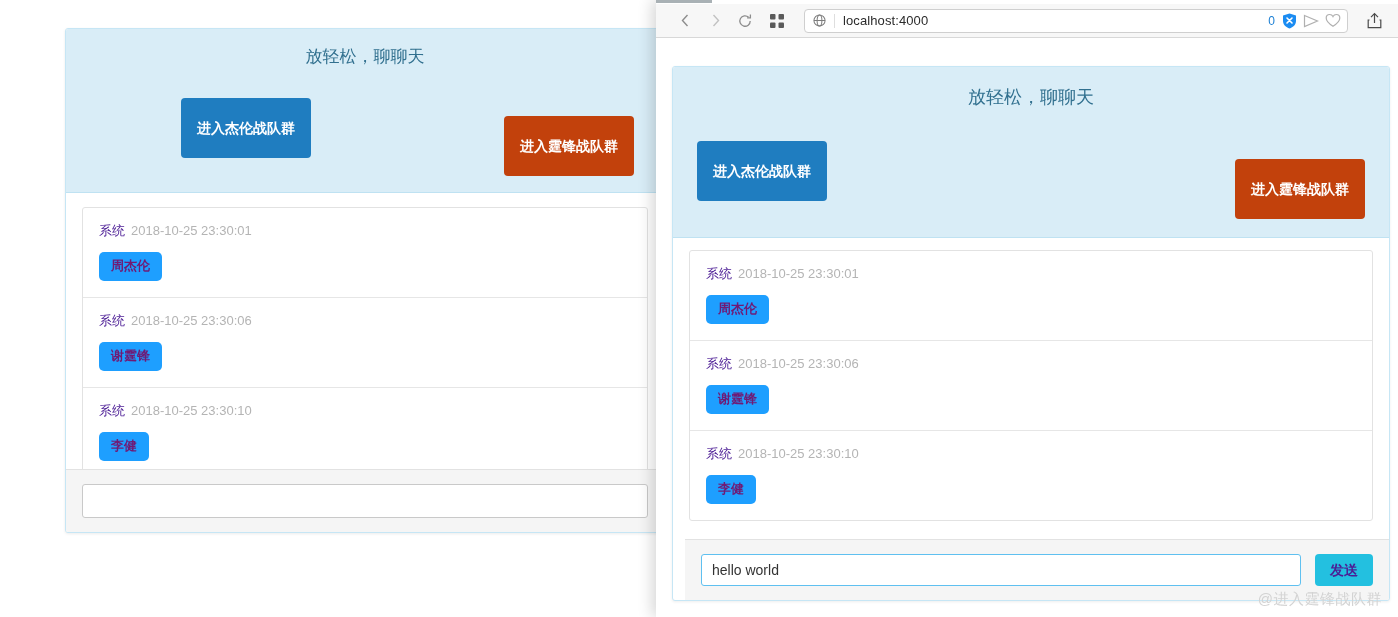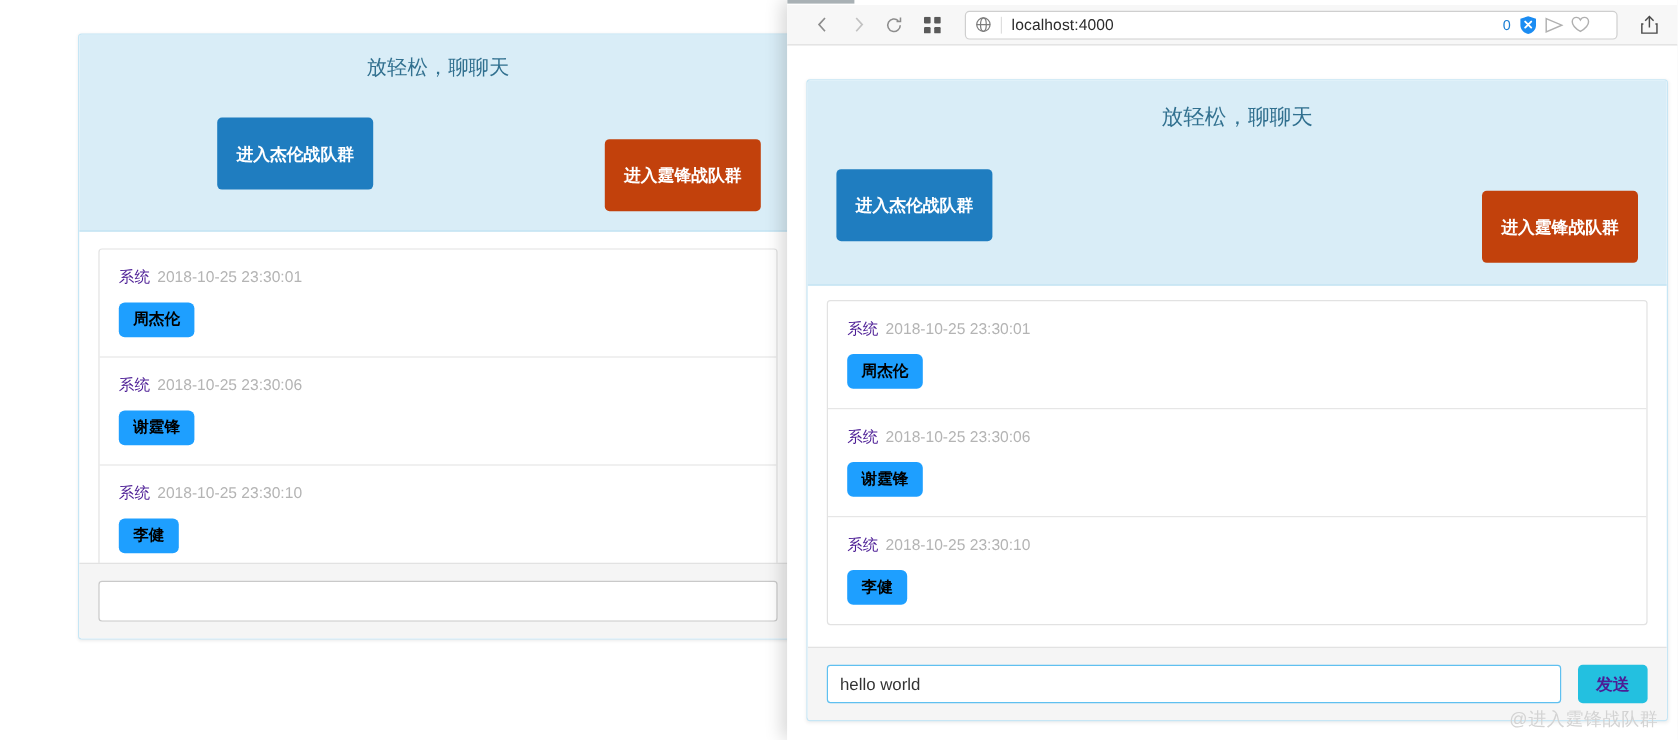--- a/index.html
+++ b/index.html
@@ -62,21 +62,21 @@
   .nav-btn.disabled { color: #c2c2c2; }
   .grid-btn { width: 34px; height: 26px; display:flex; align-items:center; justify-content:center; color:#5a5a5a; }
   .urlbar {
     flex: 1;
     display: flex; align-items: center;
     height: 24px;
     margin: 0 8px 0 10px;
     background: #ffffff;
     border: 1px solid #cfcfcf;
     border-radius: 4px;
-    padding: 0 22px 0 8px;
+    padding: 0 6px 0 8px;
   }
   .urlbar .globe { color: #7d7d7d; display: flex; align-items: center; }
   .urlbar .sep { width: 1px; height: 14px; background: #dedede; margin: 0 8px; }
   .urlbar .url {
     flex: 1;
     font-size: 13px; color: #2b2b2b;
     white-space: nowrap; overflow: hidden;
     letter-spacing: .1px;
   }
   .urlbar .right-icons { display: flex; align-items: center; gap: 6px; }
@@ -137,30 +137,30 @@
     background: #fff;
   }
   .msg-row { padding: 14px 16px 16px 16px; border-bottom: 1px solid #e6e6e6; }
   .msg-row:last-child { border-bottom: none; }
   .msg-meta { font-size: 13px; margin-bottom: 12px; }
   .msg-meta .sender { color: #4c1d95; margin-right: 6px; }
   .msg-meta .time { color: #b4b4b4; }
   .bubble {
     display: inline-block;
     background: #1e9fff;
-    color: #000000;
+    color: #701a75;
     font-size: 13px;
     font-weight: bold;
     padding: 7px 12px;
     border-radius: 5px;
     line-height: 1.15;
   }
 
   .composer {
-    position: absolute; left: 0; right: 0; bottom: 0;
+    position: absolute; left: 12px; right: 0; bottom: 0;
     background: #f5f5f5;
     border-top: 1px solid #e2e2e2;
     display: flex; align-items: center;
     padding: 14px 16px;
     gap: 14px;
   }
   .composer input {
     flex: 1;
     height: 32px;
     border: 1px solid #5fc0f0;

